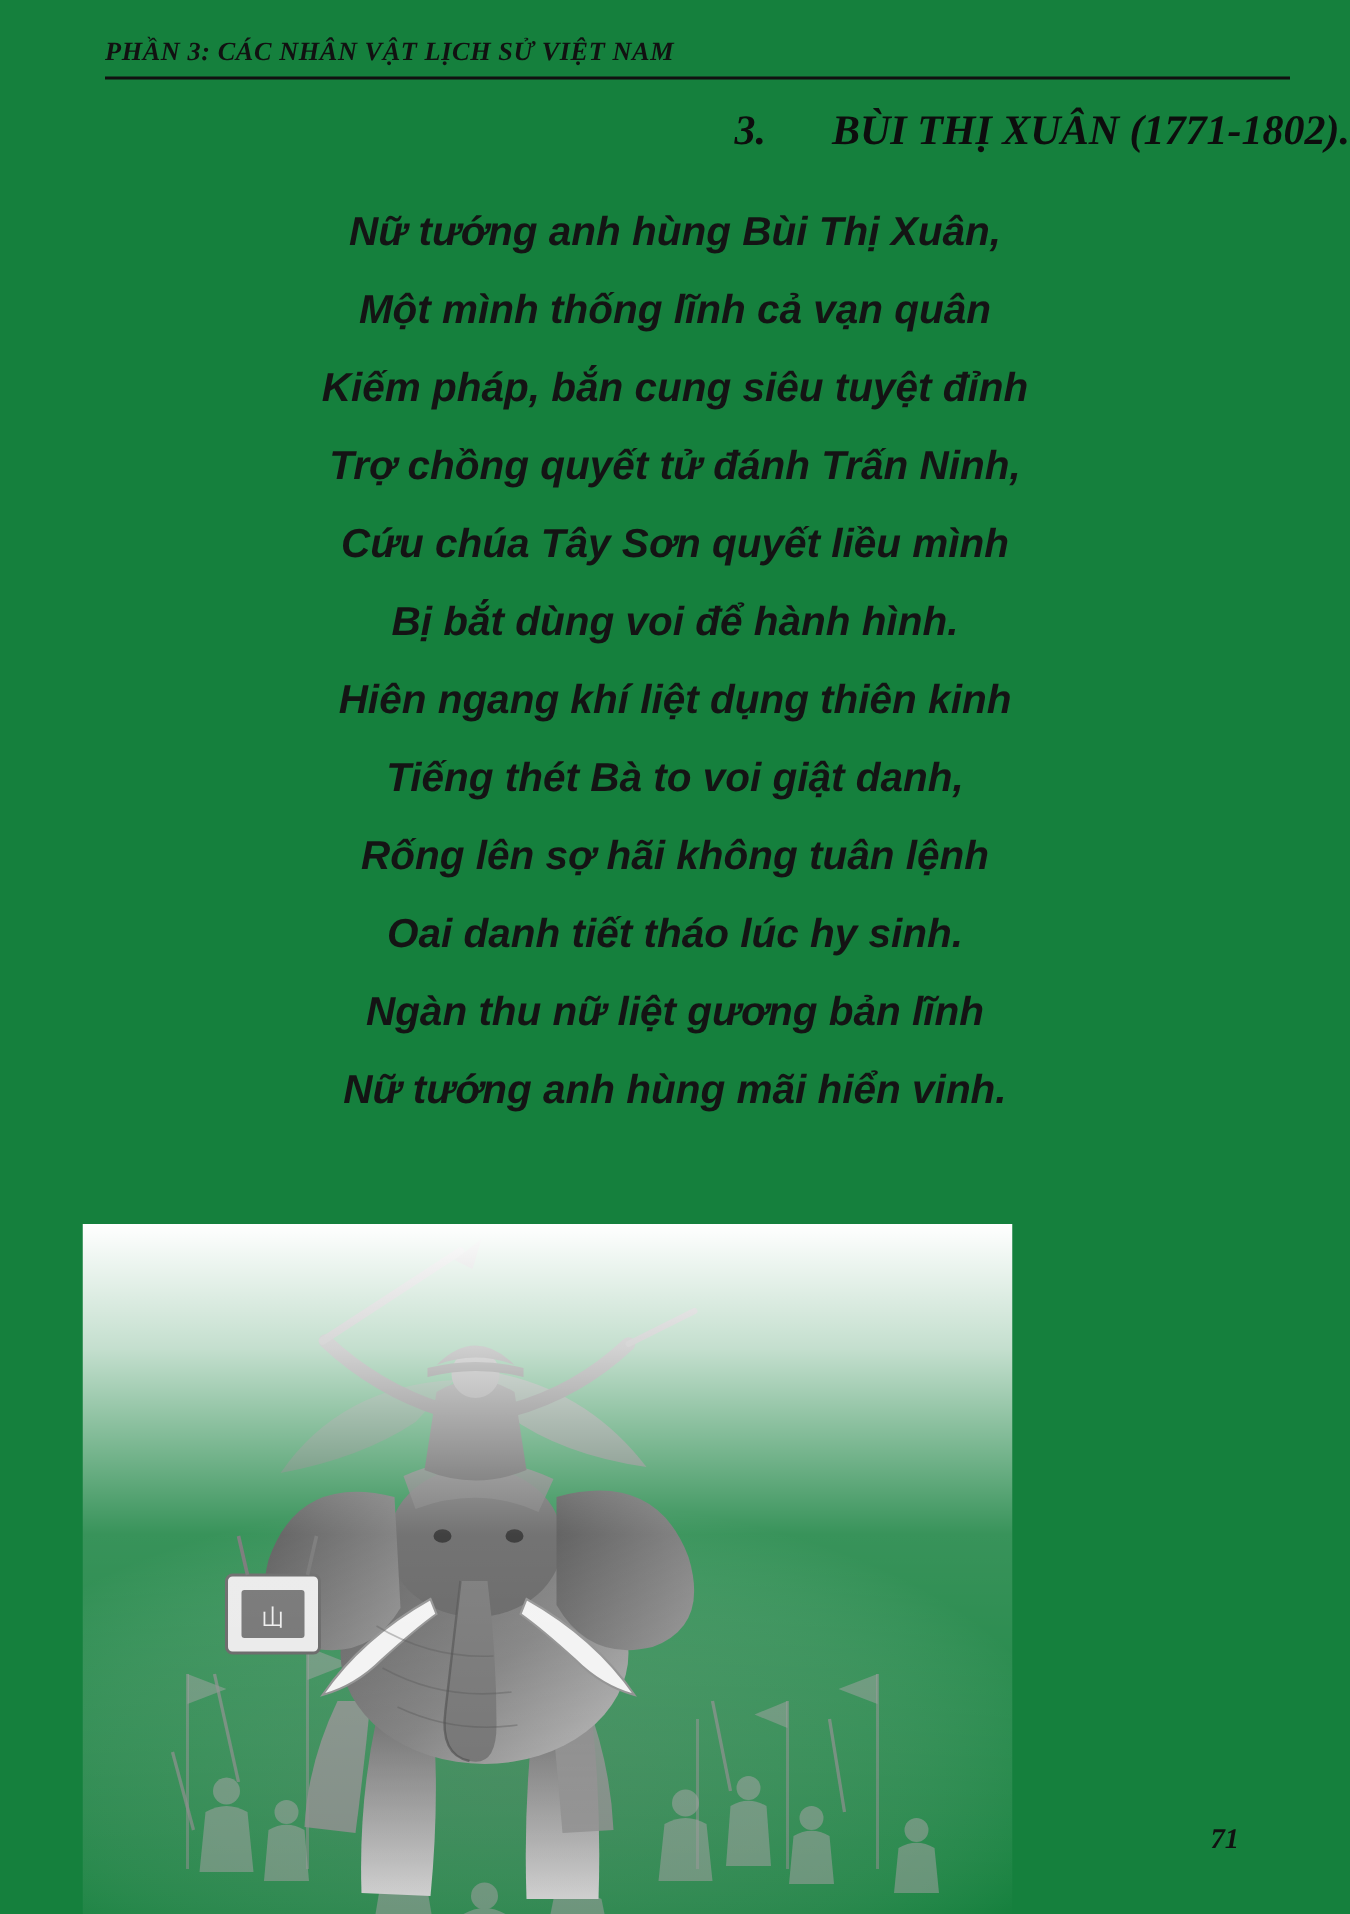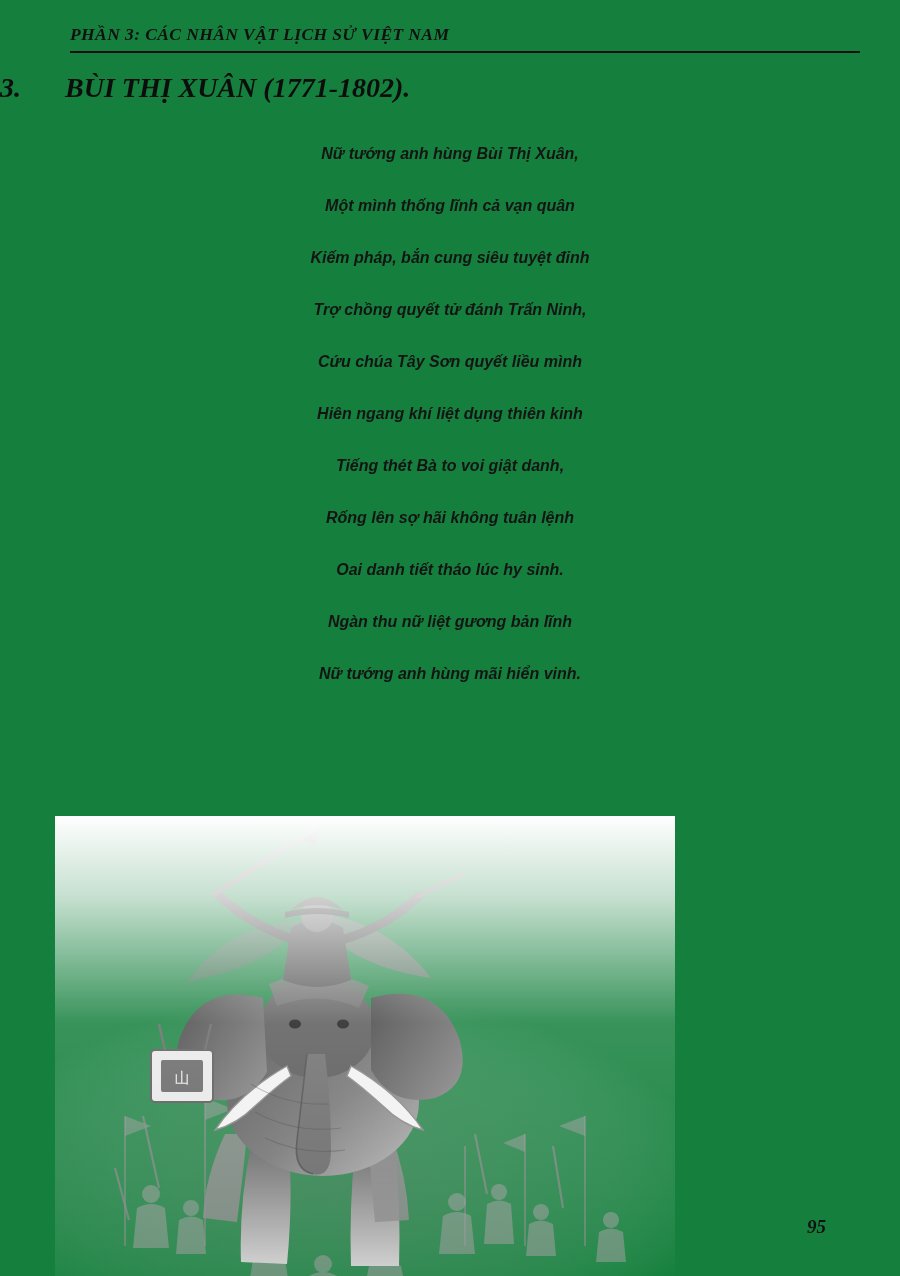--- a/index.html
+++ b/index.html
@@ -37,21 +37,21 @@
     border-bottom: 2.2px solid #111111;
     width: 790px;
   }
 
   
   .poem-title {
     position: absolute;
     top: 72px;
     left: 0;
     width: 900px;
-    text-align: left;
+    text-align: right;
     font-family: "Liberation Serif", serif;
     font-weight: bold;
     font-style: italic;
     font-size: 28px;
     color: #0d0d0d;
     white-space: nowrap;
   }
   .poem-title .num {
     display: inline-block;
     margin-right: 44px;
@@ -62,21 +62,21 @@
     position: absolute;
     top: 128px;
     left: 0;
     width: 900px;
     text-align: center;
   }
   .poem-line {
     font-family: "Liberation Sans", sans-serif;
     font-weight: bold;
     font-style: italic;
-    font-size: 16px;
+    font-size: 27px;
     line-height: 52px;
     color: #141414;
     white-space: nowrap;
   }
 
   
   .illustration {
     position: absolute;
     left: 55px;
     bottom: 0;
@@ -110,20 +110,21 @@
   <div class="poem-title">
     <span class="num">3.</span><span>BÙI THỊ XUÂN (1771-1802).</span>
   </div>
 
   <div class="poem">
     <div class="poem-line">Nữ tướng anh hùng Bùi Thị Xuân,</div>
     <div class="poem-line">Một mình thống lĩnh cả vạn quân</div>
     <div class="poem-line">Kiếm pháp, bắn cung siêu tuyệt đỉnh</div>
     <div class="poem-line">Trợ chồng quyết tử đánh Trấn Ninh,</div>
     <div class="poem-line">Cứu chúa Tây Sơn quyết liều mình</div>
+    <div class="poem-line">Bị bắt dùng voi để hành hình.</div>
     <div class="poem-line">Hiên ngang khí liệt dụng thiên kinh</div>
     <div class="poem-line">Tiếng thét Bà to voi giật danh,</div>
     <div class="poem-line">Rống lên sợ hãi không tuân lệnh</div>
     <div class="poem-line">Oai danh tiết tháo lúc hy sinh.</div>
     <div class="poem-line">Ngàn thu nữ liệt gương bản lĩnh</div>
     <div class="poem-line">Nữ tướng anh hùng mãi hiển vinh.</div>
   </div>
 
   <svg class="illustration" viewBox="0 0 620 460" aria-hidden="true">
     <defs>
@@ -252,15 +253,15 @@
       <path d="M286 124 q44 -12 78 -44" stroke="#4c4c4c" stroke-width="9" fill="none" stroke-linecap="round"></path>
 
       <path d="M160 78 L252 18" stroke="#5a5a5a" stroke-width="5" stroke-linecap="round"></path>
       <path d="M248 24 l18 -14 -6 20 z" fill="#3a3a3a"></path>
       <path d="M364 80 L408 58" stroke="#5a5a5a" stroke-width="4" stroke-linecap="round"></path>
     </g>
 
     <rect x="0" y="0" width="620" height="460" fill="url(#gFade)"></rect>
   </svg>
 
-  <div class="page-number">95</div>
+  <div class="page-number">71</div>
 
 </div>
 
 </body></html>

